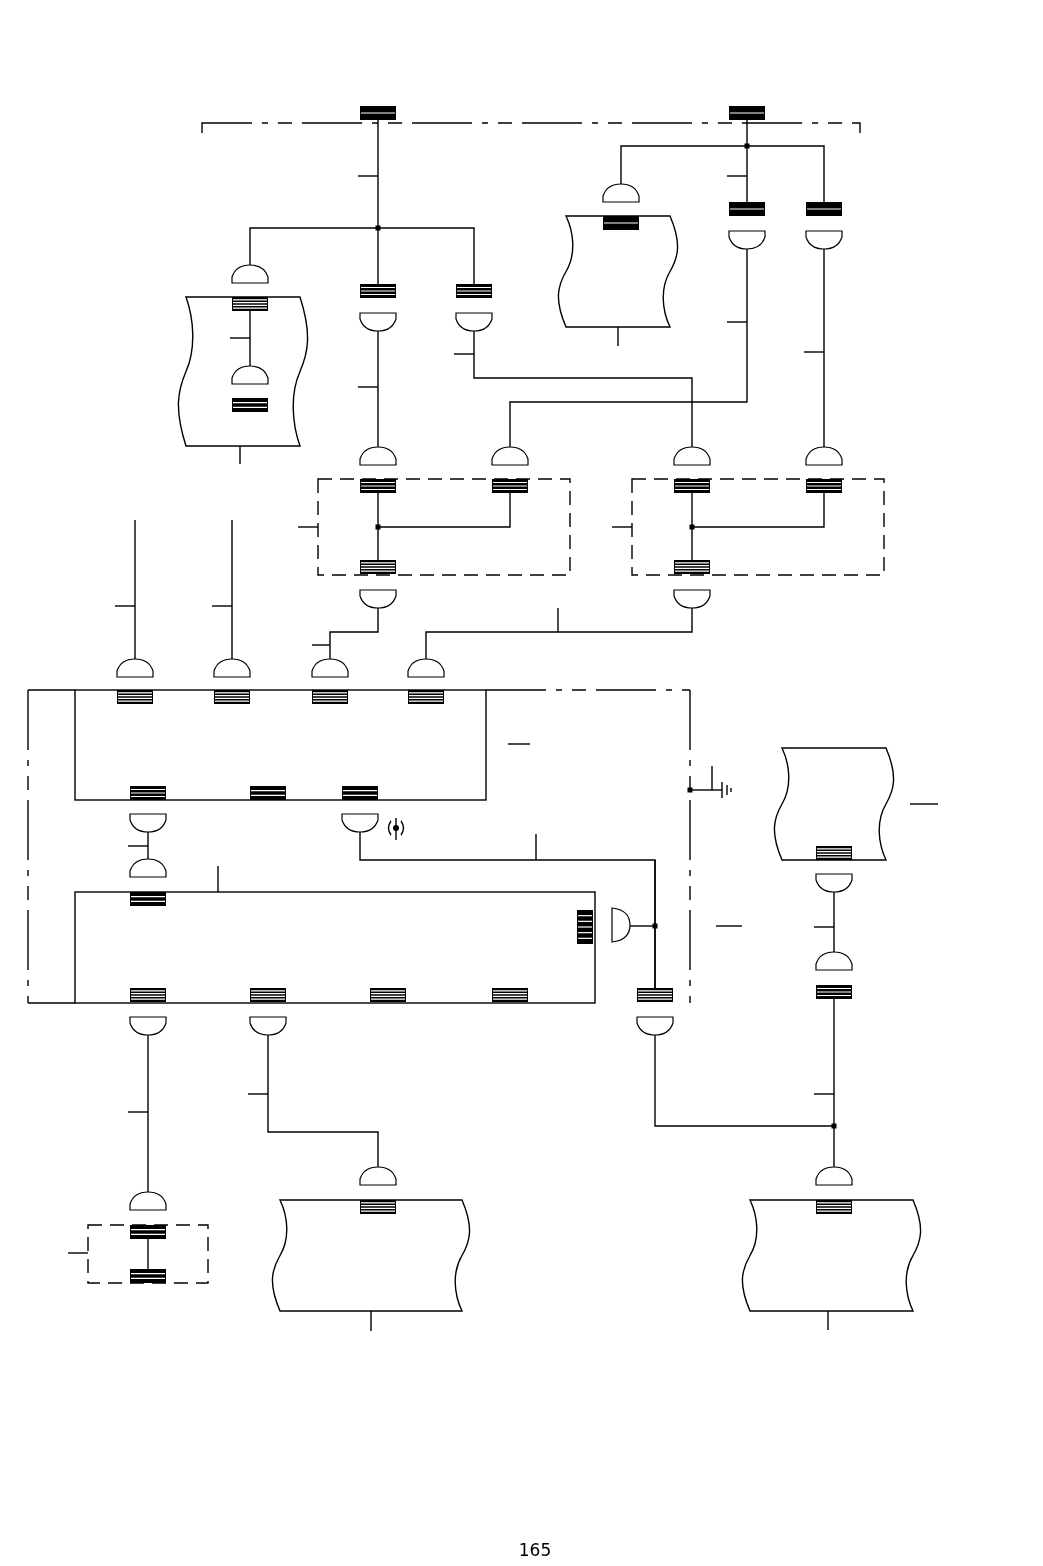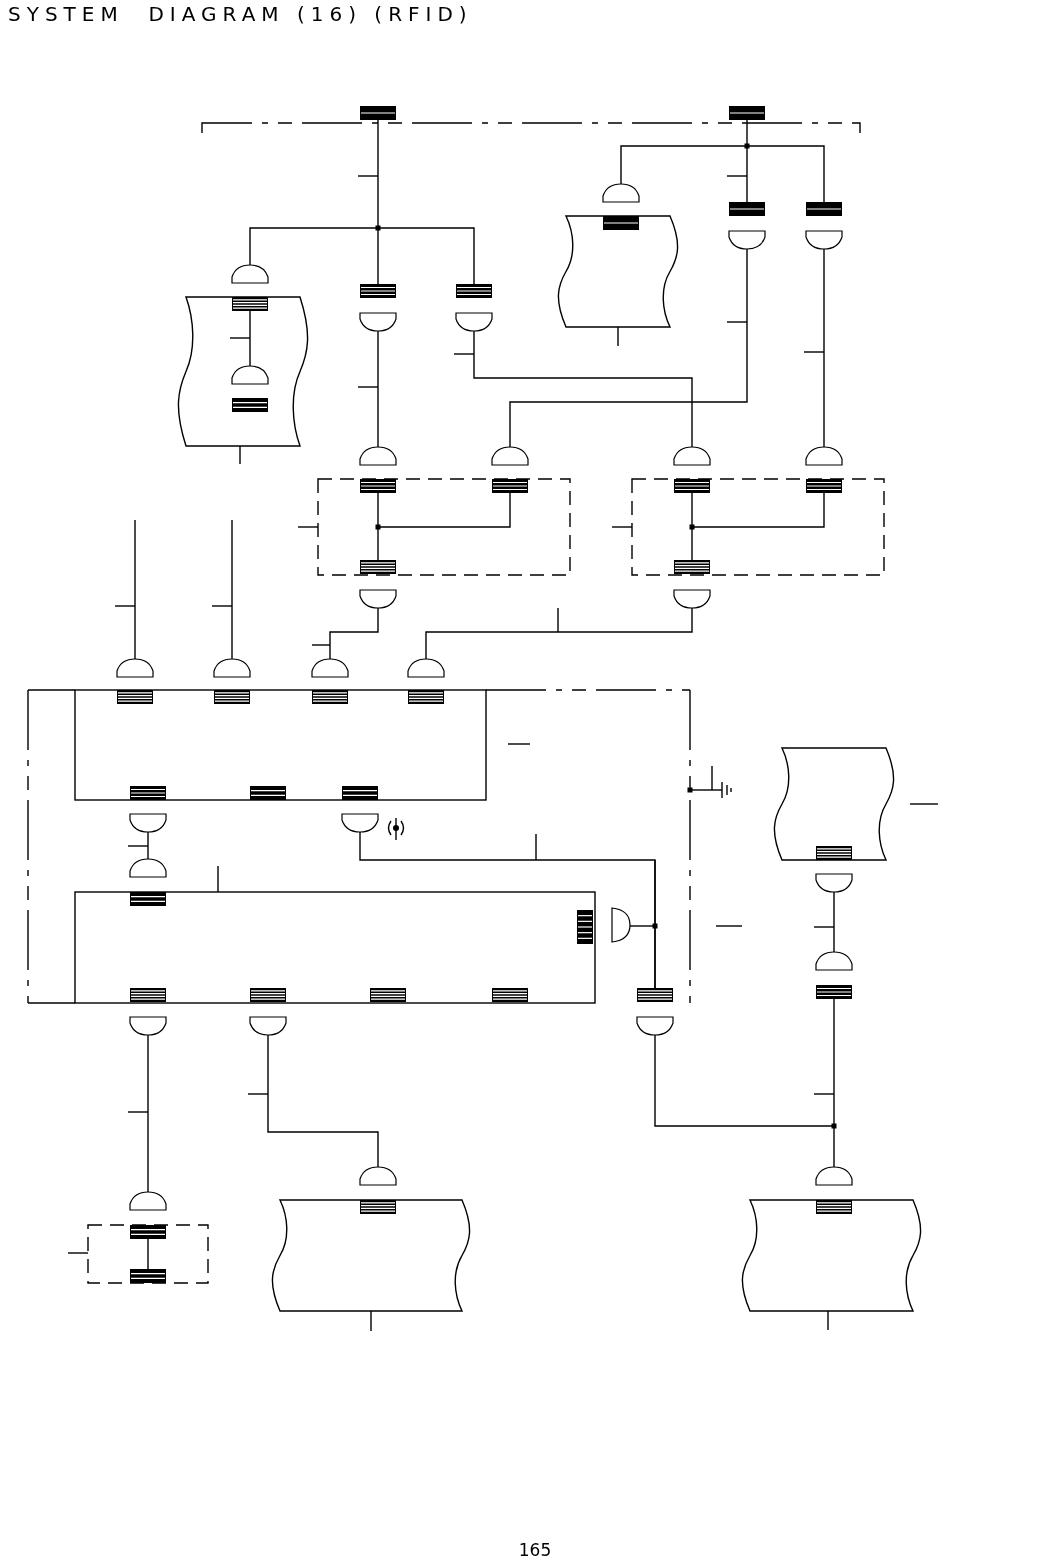--- a/index.html
+++ b/index.html
@@ -11,21 +11,20 @@
   .d{stroke:#000;stroke-width:1.4;fill:none;stroke-dasharray:14 8;}
   .dd{stroke:#000;stroke-width:1.4;fill:none;stroke-dasharray:60 10 6 10 14 10;}
   .cap{stroke:#000;stroke-width:1.2;fill:#fff;}
   .blk{fill:#000;}
   .wln{stroke:#fff;stroke-width:1.2;}
 </style>
 </head>
 <body>
 
 <div id="page">
-  <div id="title">SYSTEM  DIAGRAM (16) (RFID)</div>
 
   <svg id="diag" width="1043" height="1566">
     <g id="wires">
         <polyline points="202,133 202,123 860,123 860,133" class="dd"></polyline>
         <polyline points="378,120 378,228" class="w"></polyline>
         <polyline points="358,176 378,176" class="w"></polyline>
         <polyline points="250,265 250,228 474,228 474,284" class="w"></polyline>
         <polyline points="378,228 378,284" class="w"></polyline>
         <polyline points="250,311 250,368" class="w"></polyline>
         <polyline points="230,338 250,338" class="w"></polyline>

